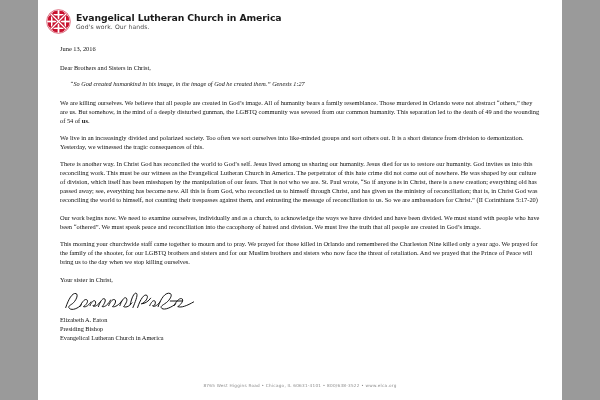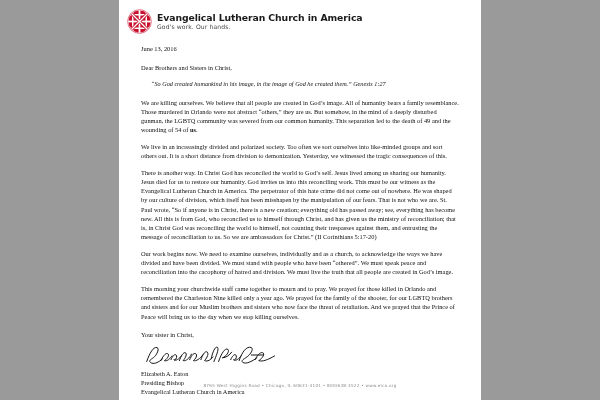--- a/index.html
+++ b/index.html
@@ -12,21 +12,21 @@
   }
 
   body {
     font-family: "Liberation Serif", serif;
     display: flex;
     justify-content: center;
   }
 
   .page {
     position: relative;
-    width: 362px;
+    width: 524px;
     height: 400px;
     background: #ffffff;
     overflow: hidden;
   }
 
   
   .letterhead {
     display: flex;
     align-items: center;
     gap: 5px;

